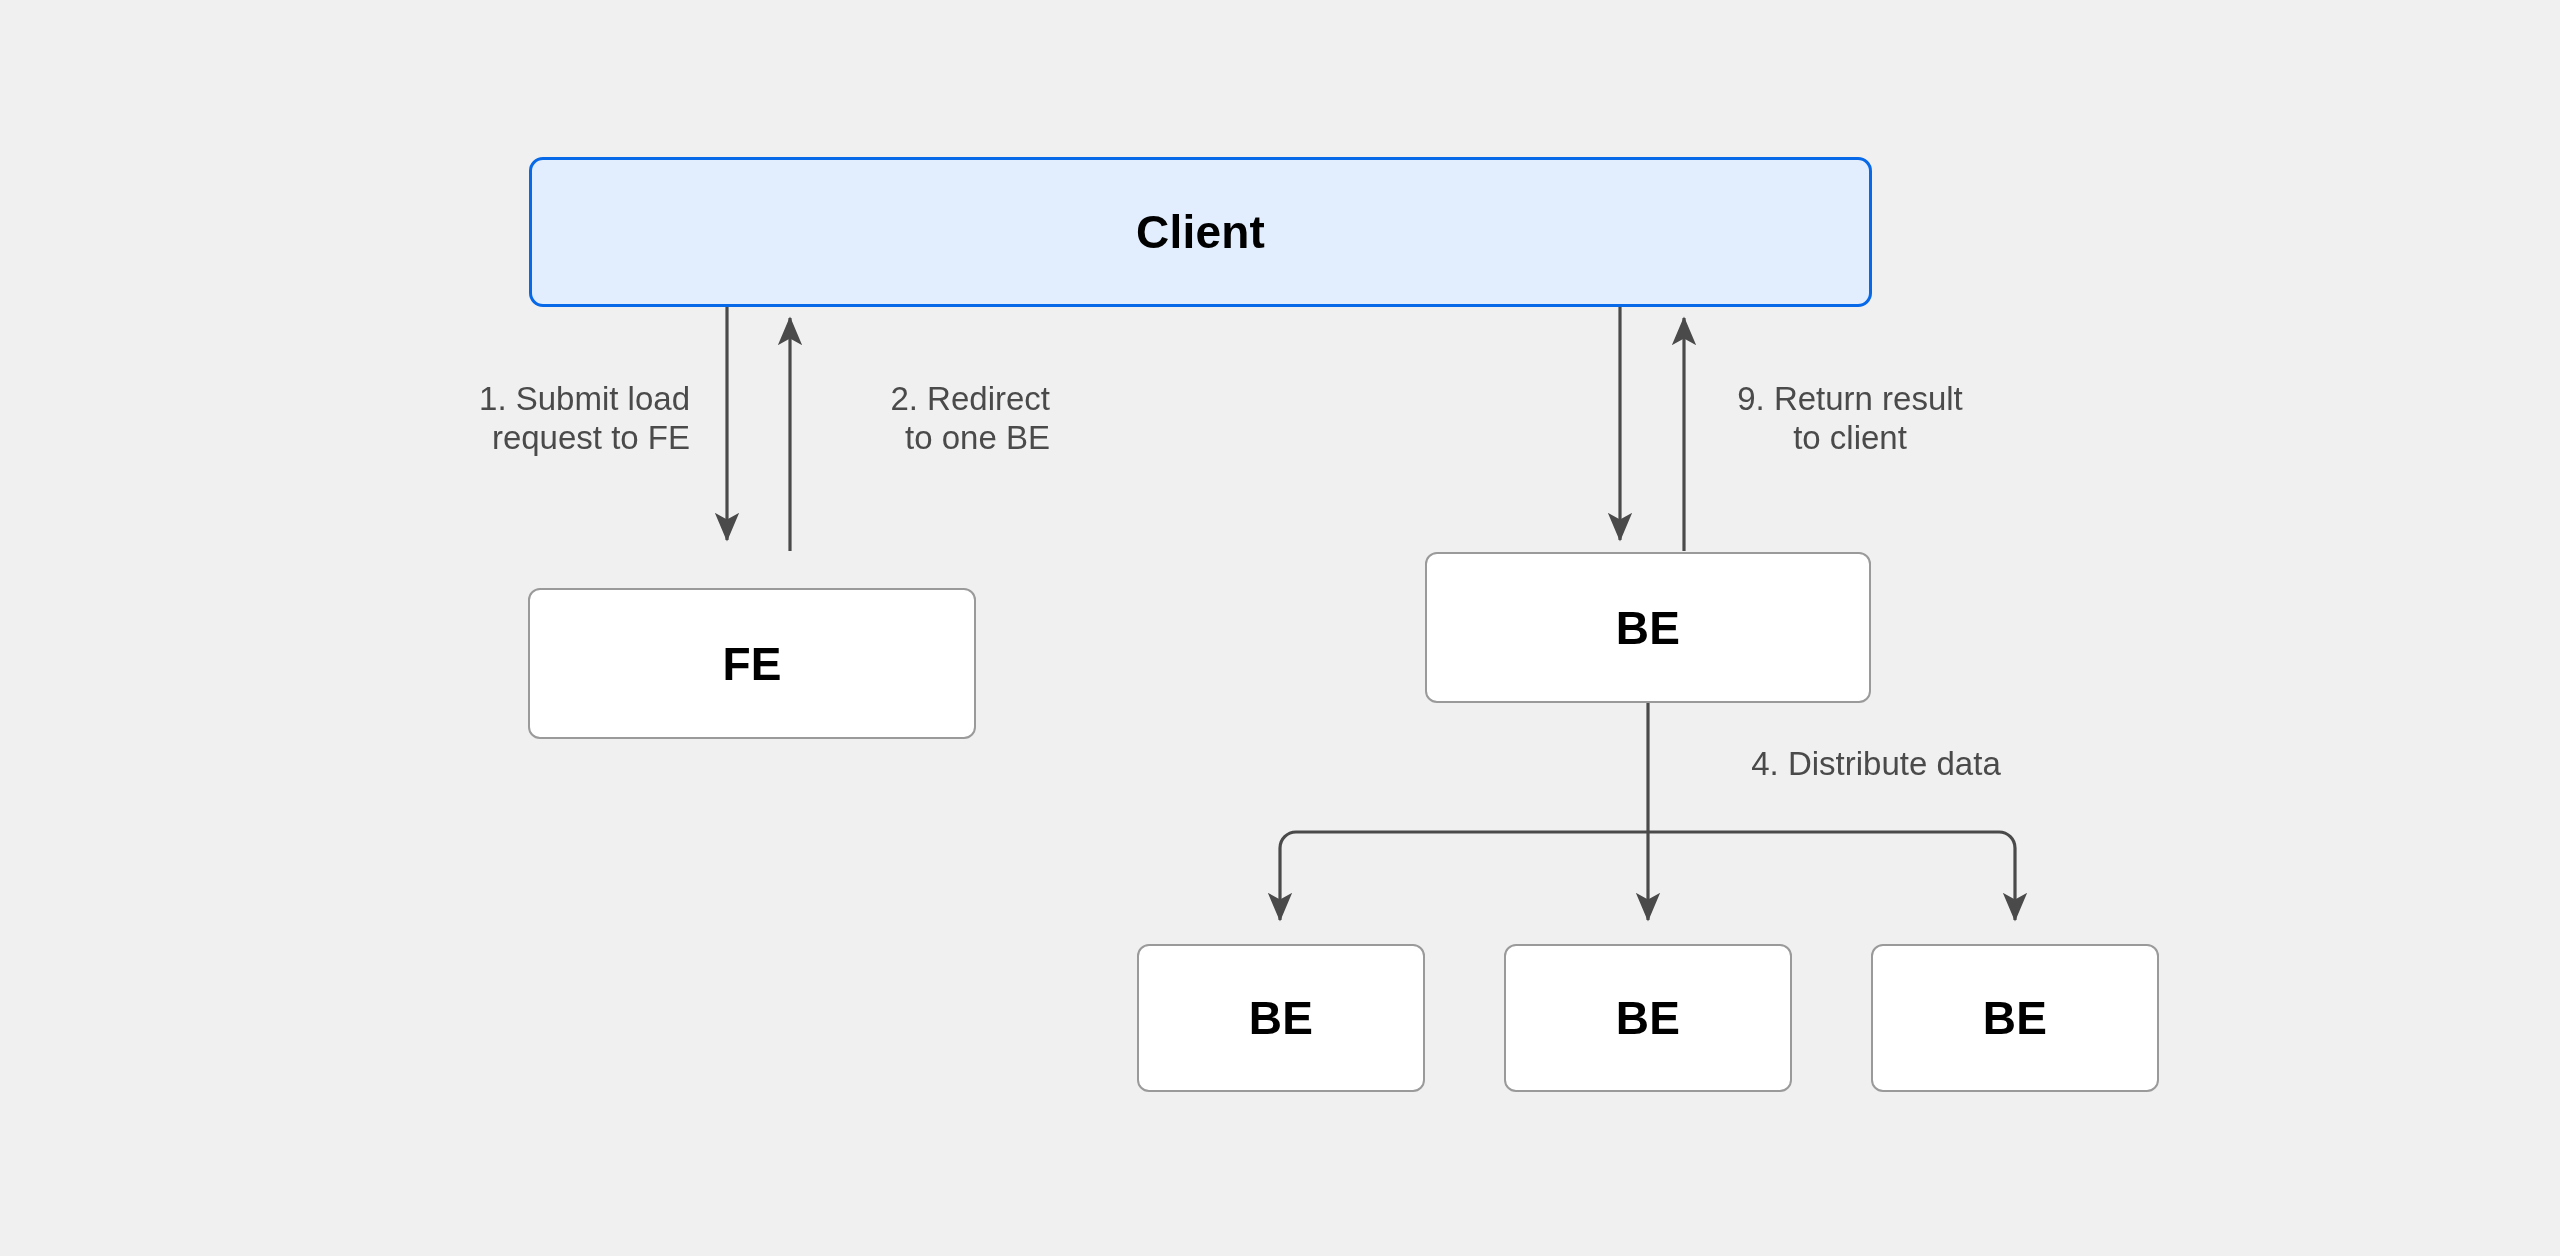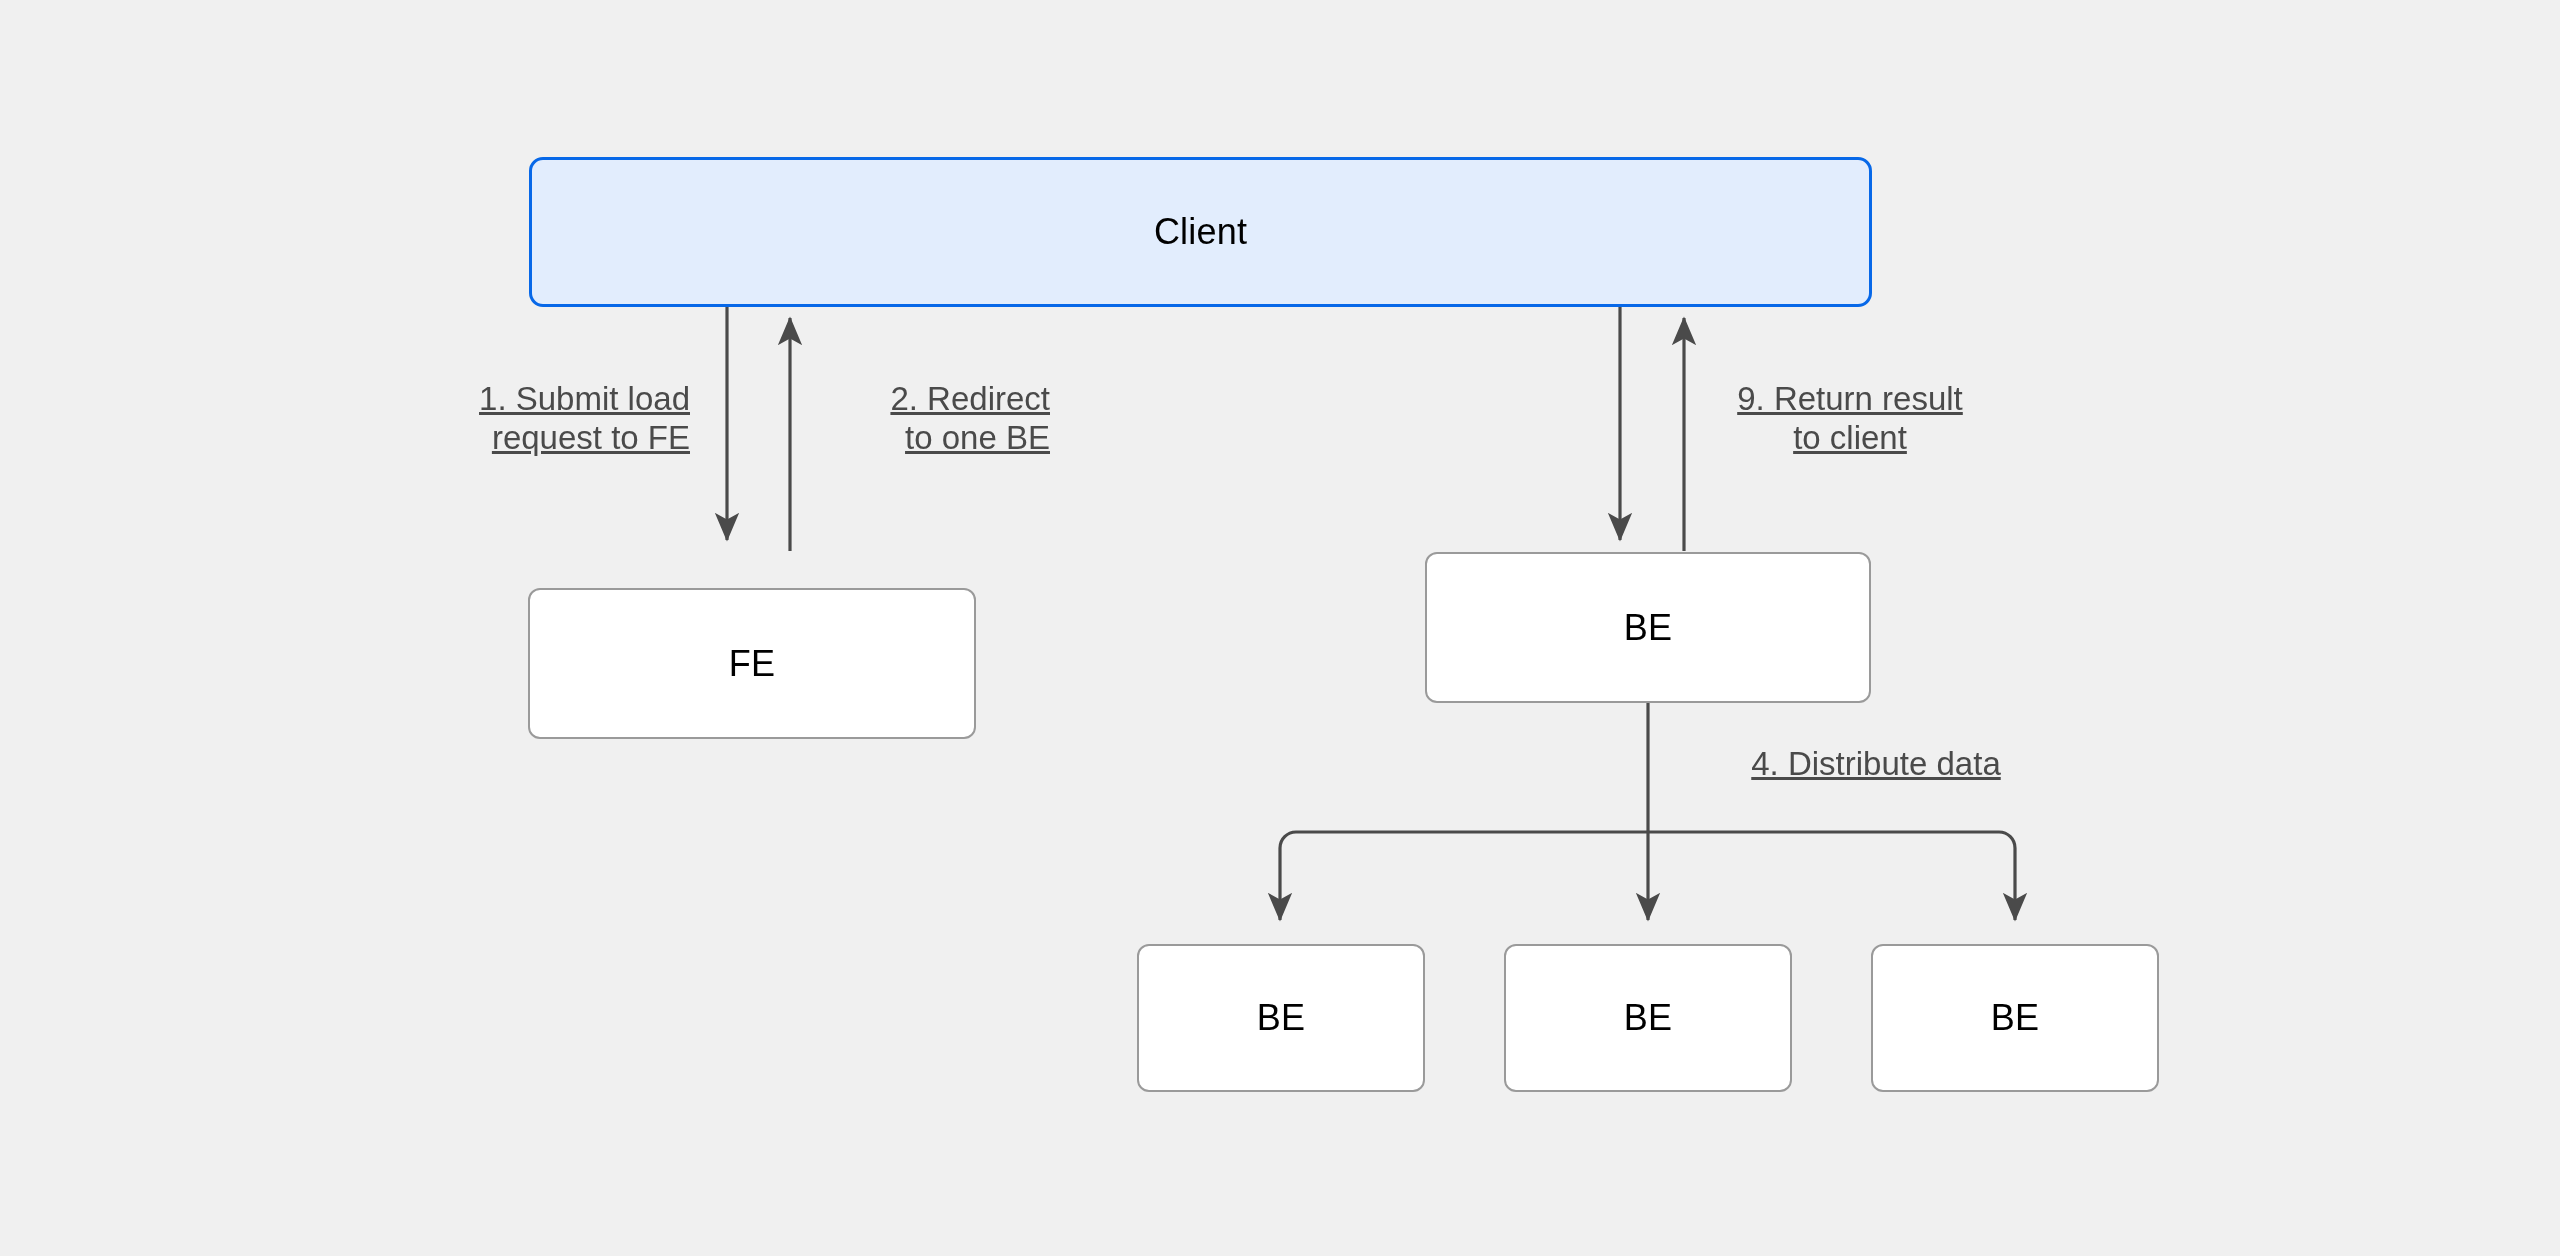--- a/index.html
+++ b/index.html
@@ -29,36 +29,36 @@
   .node {
     position: absolute;
     box-sizing: border-box;
     display: flex;
     align-items: center;
     justify-content: center;
     border-radius: 12px;
     background: #ffffff;
     border: 2px solid #9a9a9a;
     color: #000000;
-    font-size: 36px;
+    font-size: 46px;
     line-height: 1;
     letter-spacing: 0.2px;
+    font-weight: bold;
   }
   .node.client {
     background: #e2edfd;
     border: 3px solid #0768e8;
     border-radius: 14px;
   }
   .edge-label {
     position: absolute;
     color: #4a4a4a;
     font-size: 33px;
     line-height: 1.17;
     white-space: pre-line;
-    text-decoration: underline;
   }
   .edge-label.align-right { text-align: right; }
   .edge-label.align-left  { text-align: center; }
 </style>
 </head>
 <body>
 
 <div id="canvas">
 
   <svg id="edges" viewBox="0 0 2560 1256" xmlns="http://www.w3.org/2000/svg">

